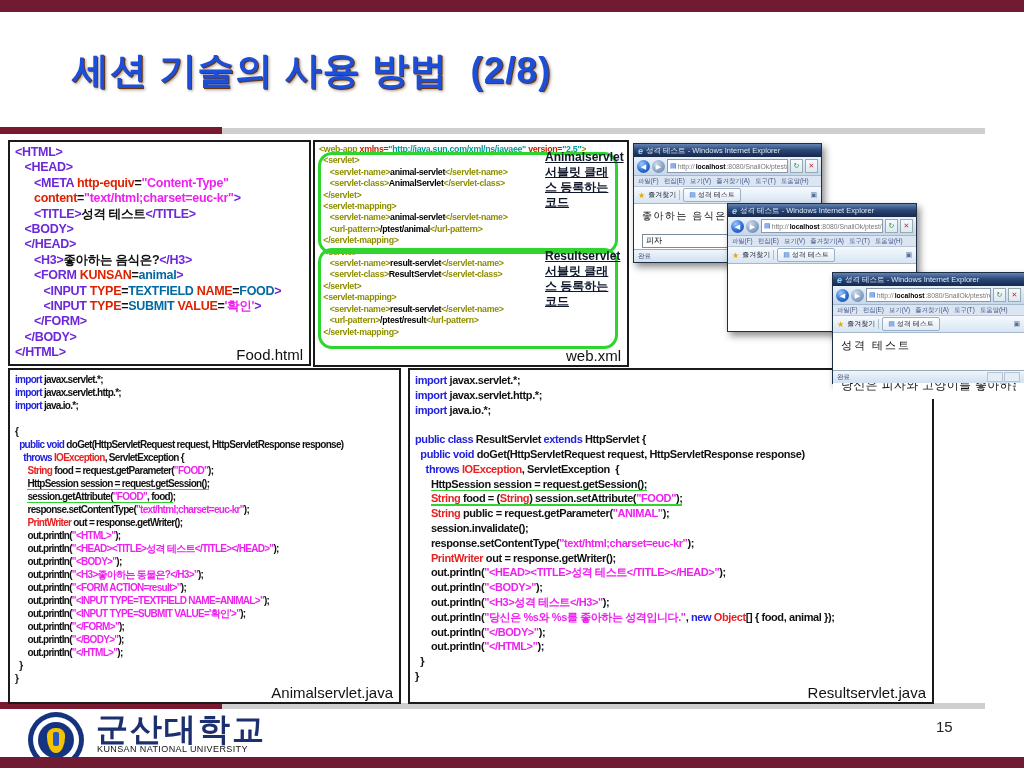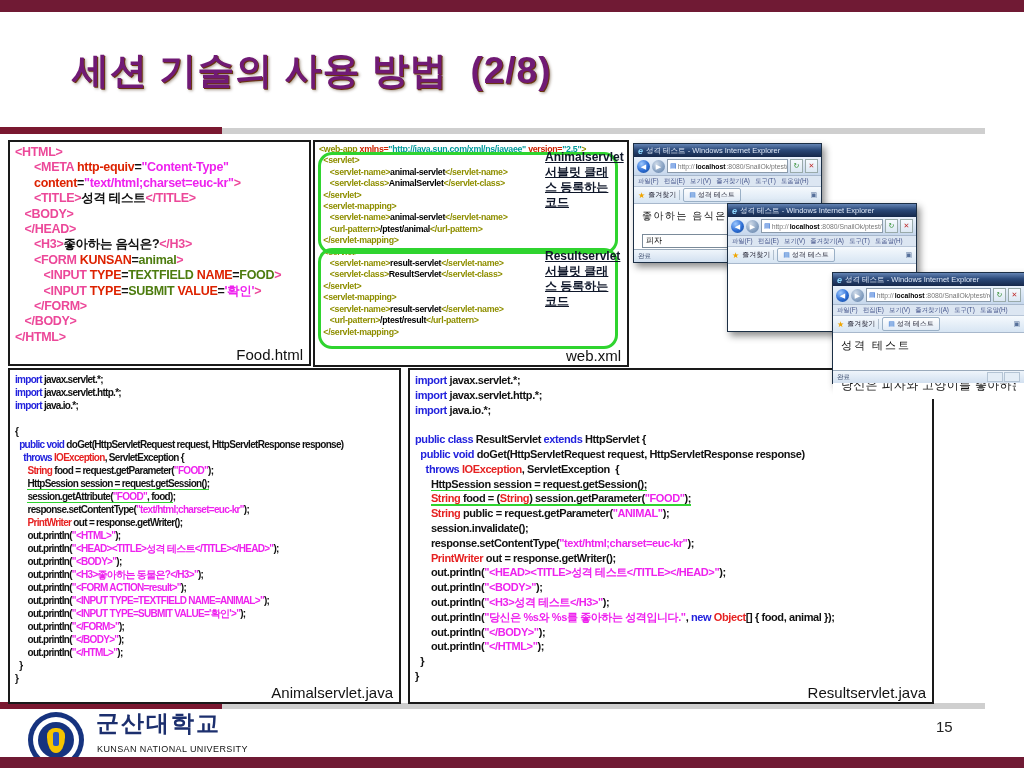--- a/index.html
+++ b/index.html
@@ -1,36 +1,36 @@
 <!DOCTYPE html>
 <html><head>
 <meta charset="utf-8">
 <style>
   html,body{margin:0;padding:0;background:#888;}
   .slide{position:relative;width:1024px;height:768px;background:#ffffff;overflow:hidden;
          font-family:"Liberation Sans","DejaVu Sans",sans-serif;}
   .topbar{position:absolute;left:0;top:0;width:1024px;height:12px;background:#701a34;}
   .bottombar{position:absolute;left:0;top:757px;width:1024px;height:11px;background:#701a34;}
-  .title{position:absolute;left:72px;top:46px;font-size:37px;font-weight:bold;color:#701a75;
+  .title{position:absolute;left:72px;top:46px;font-size:37px;font-weight:bold;color:#1d4ed8;
          letter-spacing:1px;white-space:pre;
          text-shadow:1px 1px 0 #6b3410, 2px 2px 3px rgba(60,30,0,.45);}
   .divider{position:absolute;top:127px;left:0;height:7px;}
   .div-maroon{position:absolute;left:0;top:0;width:222px;height:7px;background:#7a1830;}
   .div-gray{position:absolute;left:222px;top:1px;width:763px;height:6px;background:#cfcfcf;}
   .fdivider{top:702px;}
 
   .panel{position:absolute;background:#fff;border:2px solid #1a1a1a;z-index:1;}
   .code{position:absolute;inset:0;padding:3px 5px;font-weight:bold;}
   .cl{white-space:pre;overflow:hidden;}
   .plabel{position:absolute;right:6px;bottom:1px;font-size:15px;color:#111;background:rgba(255,255,255,.85);
           font-family:"Liberation Sans",sans-serif;}
 
   
   .tk-kw{color:#2222dd}.tk-ty{color:#e62222}.tk-st{color:#ee22ee}.tk-pl{color:#111}
-  .tk-tag{color:#ec4899}.tk-att{color:#dd2200}.tk-pv{color:#4d7c0f}
+  .tk-tag{color:#6d28d9}.tk-att{color:#dd2200}.tk-pv{color:#0369a1}
   .tk-xt{color:#8f8f00}.tk-xa{color:#cc2200}.tk-xv{color:#009999}.tk-xb{color:#000}
   .un{border-bottom:2.5px solid #2fd42f;padding-bottom:0px;}
 
   
   .p-food{left:8px;top:140px;width:299px;height:222px;}
   .p-food .code{font-size:12.5px;letter-spacing:-0.3px;line-height:15.4px;}
 
   
   .p-webxml{left:313px;top:140px;width:312px;height:223px;}
   .p-webxml .code{font-size:8.8px;letter-spacing:-0.3px;line-height:11.4px;padding:2px 4px;}
@@ -95,21 +95,21 @@
   .st-cells{margin-left:auto;display:flex;gap:1px;}
   .st-cells i{display:block;width:14px;height:8px;background:#e4edf6;border:1px solid #b4c4d4;}
 
   
   .emblem{position:absolute;left:28px;top:712px;width:56px;height:56px;border-radius:50%;background:#16337f;}
   .emblem .ring{position:absolute;inset:5px;border-radius:50%;background:#fff;}
   .emblem .core{position:absolute;inset:10px;border-radius:50%;background:#16337f;}
   .emblem .shield{position:absolute;left:19px;top:16px;width:18px;height:25px;background:#f5c400;
                   border-radius:45% 45% 50% 50% / 30% 30% 62% 62%;}
   .emblem .shbar{position:absolute;left:25px;top:20px;width:6px;height:14px;background:#2a57c0;border-radius:2px;}
-  .uni-kr{position:absolute;left:96px;top:708px;font-size:23px;font-weight:bold;color:#1c2f6e;letter-spacing:2px;}
+  .uni-kr{position:absolute;left:96px;top:708px;font-size:32px;font-weight:bold;color:#1c2f6e;letter-spacing:2px;}
   .uni-en{position:absolute;left:97px;top:744px;font-size:9px;font-weight:normal;color:#111;letter-spacing:0.4px;}
   .lab{position:absolute;left:388px;top:726px;font-size:16px;color:#2438b4;}
   .pageno{position:absolute;left:936px;top:718px;font-size:15px;color:#222;}
 </style>
 </head>
 <body>
 
 <div class="slide">
 
   <div class="topbar"></div>
@@ -117,20 +117,21 @@
   <div class="title">세션 기술의 사용 방법  (2/8)</div>
 
   <div class="divider">
     <div class="div-maroon"></div>
     <div class="div-gray"></div>
   </div>
 
   <div class="panel p-food">
     <div class="code">
         <div class="cl"><span class="tk-tag">&lt;HTML&gt;</span></div>
+        <div class="cl"><span class="tk-tag">   &lt;HEAD&gt;</span></div>
         <div class="cl"><span class="tk-tag">      &lt;META </span><span class="tk-att">http-equiv</span><span class="tk-pl">=</span><span class="tk-st">"Content-Type"</span></div>
         <div class="cl"><span class="tk-att">      content</span><span class="tk-pl">=</span><span class="tk-st">"text/html;charset=euc-kr"</span><span class="tk-tag">&gt;</span></div>
         <div class="cl"><span class="tk-tag">      &lt;TITLE&gt;</span><span class="tk-pl">성격 테스트</span><span class="tk-tag">&lt;/TITLE&gt;</span></div>
         <div class="cl"><span class="tk-tag">   &lt;BODY&gt;</span></div>
         <div class="cl"><span class="tk-tag">   &lt;/HEAD&gt;</span></div>
         <div class="cl"><span class="tk-tag">      &lt;H3&gt;</span><span class="tk-pl">좋아하는 음식은?</span><span class="tk-tag">&lt;/H3&gt;</span></div>
         <div class="cl"><span class="tk-tag">      &lt;FORM </span><span class="tk-att">KUNSAN</span><span class="tk-pl">=</span><span class="tk-pv">animal</span><span class="tk-tag">&gt;</span></div>
         <div class="cl"><span class="tk-tag">         &lt;INPUT </span><span class="tk-att">TYPE</span><span class="tk-pl">=</span><span class="tk-pv">TEXTFIELD</span><span class="tk-att"> NAME</span><span class="tk-pl">=</span><span class="tk-pv">FOOD</span><span class="tk-tag">&gt;</span></div>
         <div class="cl"><span class="tk-tag">         &lt;INPUT </span><span class="tk-att">TYPE</span><span class="tk-pl">=</span><span class="tk-pv">SUBMIT</span><span class="tk-att"> VALUE</span><span class="tk-pl">=</span><span class="tk-st">'확인'</span><span class="tk-tag">&gt;</span></div>
         <div class="cl"><span class="tk-tag">      &lt;/FORM&gt;</span></div>
@@ -200,21 +201,21 @@
   <div class="panel p-result">
     <div class="code">
         <div class="cl"><span class="tk-kw">import</span><span class="tk-pl"> javax.servlet.*;</span></div>
         <div class="cl"><span class="tk-kw">import</span><span class="tk-pl"> javax.servlet.http.*;</span></div>
         <div class="cl"><span class="tk-kw">import</span><span class="tk-pl"> java.io.*;</span></div>
         <div class="cl"><span class="tk-pl"> </span></div>
         <div class="cl"><span class="tk-kw">public class </span><span class="tk-pl">ResultServlet </span><span class="tk-kw">extends</span><span class="tk-pl"> HttpServlet {</span></div>
         <div class="cl"><span class="tk-kw">  public void </span><span class="tk-pl">doGet(HttpServletRequest request, HttpServletResponse response)</span></div>
         <div class="cl"><span class="tk-kw">    throws </span><span class="tk-ty">IOException</span><span class="tk-pl">, ServletException  {</span></div>
         <div class="cl"><span class="tk-pl">      </span><span class="tk-pl un">HttpSession session = request.getSession();</span></div>
-        <div class="cl"><span class="tk-pl">      </span><span class="tk-ty un">String</span><span class="tk-pl un"> food = (</span><span class="tk-ty un">String</span><span class="tk-pl un">) session.getParameter(</span><span class="tk-st un">"FOOD"</span><span class="tk-pl un">);</span></div>
+        <div class="cl"><span class="tk-pl">      </span><span class="tk-ty un">String</span><span class="tk-pl un"> food = (</span><span class="tk-ty un">String</span><span class="tk-pl un">) session.setAttribute(</span><span class="tk-st un">"FOOD"</span><span class="tk-pl un">);</span></div>
         <div class="cl"><span class="tk-pl">      </span><span class="tk-ty">String</span><span class="tk-pl"> public = request.getParameter(</span><span class="tk-st">"ANIMAL"</span><span class="tk-pl">);</span></div>
         <div class="cl"><span class="tk-pl">      session.invalidate();</span></div>
         <div class="cl"><span class="tk-pl">      response.setContentType(</span><span class="tk-st">"text/html;charset=euc-kr"</span><span class="tk-pl">);</span></div>
         <div class="cl"><span class="tk-pl">      </span><span class="tk-ty">PrintWriter</span><span class="tk-pl"> out = response.getWriter();</span></div>
         <div class="cl"><span class="tk-pl">      out.println(</span><span class="tk-st">"&lt;HEAD&gt;&lt;TITLE&gt;성격 테스트&lt;/TITLE&gt;&lt;/HEAD&gt;"</span><span class="tk-pl">);</span></div>
         <div class="cl"><span class="tk-pl">      out.println(</span><span class="tk-st">"&lt;BODY&gt;"</span><span class="tk-pl">);</span></div>
         <div class="cl"><span class="tk-pl">      out.println(</span><span class="tk-st">"&lt;H3&gt;성격 테스트&lt;/H3&gt;"</span><span class="tk-pl">);</span></div>
         <div class="cl"><span class="tk-pl">      out.println(</span><span class="tk-st">"당신은 %s와 %s를 좋아하는 성격입니다."</span><span class="tk-pl">, </span><span class="tk-kw">new </span><span class="tk-ty">Object</span><span class="tk-pl">[] { food, animal });</span></div>
         <div class="cl"><span class="tk-pl">      out.println(</span><span class="tk-st">"&lt;/BODY&gt;"</span><span class="tk-pl">);</span></div>
         <div class="cl"><span class="tk-pl">      out.println(</span><span class="tk-st">"&lt;/HTML&gt;"</span><span class="tk-pl">);</span></div>

